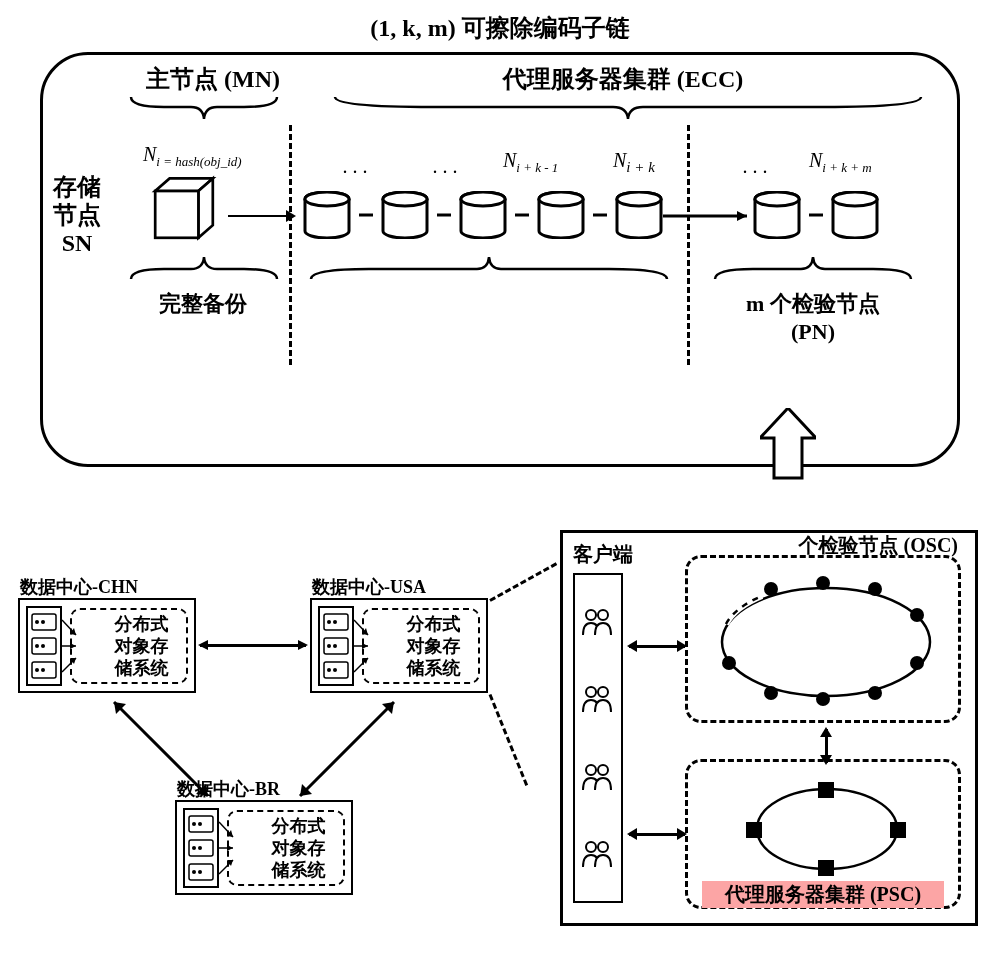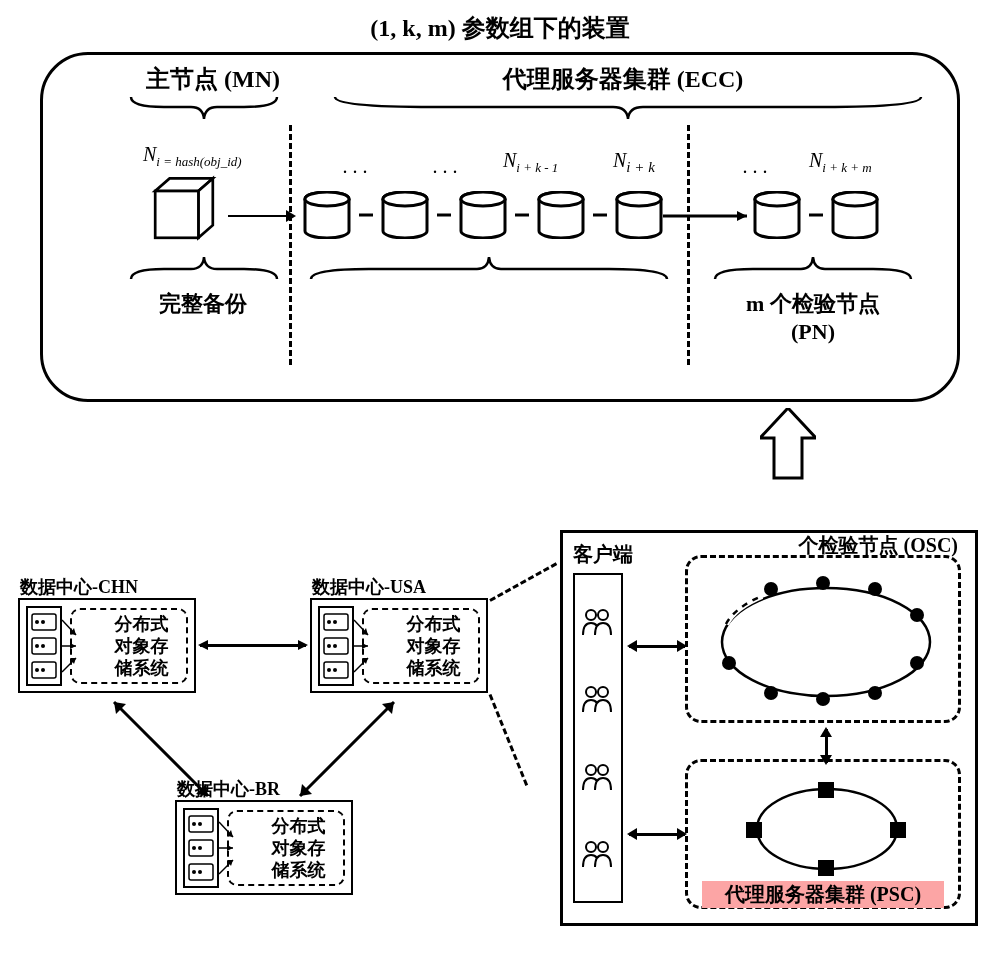--- a/index.html
+++ b/index.html
@@ -17,21 +17,21 @@
     left: 0; right: 0;
     text-align: center;
     font-weight: bold;
     font-size: 24px;
   }
   .top-box {
     position: absolute;
     top: 52px;
     left: 40px;
     width: 920px;
-    height: 350px;
+    height: 415px;
     border: 3px solid #000;
     border-radius: 48px;
     padding: 24px 30px;
   }
   
   .sn-vert {
     position: absolute;
     top: 172px; left: 50px;
     font-weight: bold; font-size: 24px;
     line-height: 28px;
@@ -146,21 +146,21 @@
   .dbl-arrow-h::before,.dbl-arrow-h::after{content:"";position:absolute;top:-5px;border-top:6px solid transparent;border-bottom:6px solid transparent;}
   .dbl-arrow-h::before{left:-2px;border-right:10px solid #000;}
   .dbl-arrow-h::after{right:-2px;border-left:10px solid #000;}
 
   .zoom-line{position:absolute;border-top:3px dashed #000;transform-origin:left center;}
 </style>
 </head>
 <body>
 
 <div class="title">
-  <span>(1, k, m) 参数组下的装置</span>
+  <span>(1, k, m) 可擦除编码子链</span>
 </div>
 
 <div class="top-box">
 
   <div class="top-label" style="top:8px; left:60px; width:220px"><span>主节点 (MN)</span></div>
   <svg style="position:absolute;top:40px;left:86px;width:150px;height:26px">
       <path d="M2 2 Q2 12 35 12 L62 12 Q74 12 75 24 Q76 12 88 12 L115 12 Q148 12 148 2" fill="none" stroke="#000" stroke-width="2.5"></path>
     </svg>
 
   <div class="top-label" style="top:8px; left:320px; width:520px"><span>代理服务器集群 (ECC)</span></div>
@@ -171,20 +171,25 @@
   <div class="node-label-row" style="left:100px; top:88px;">
     <span style="font-style:italic">N</span><sub style="font-size:13px">i = hash(obj_id)</sub>
   </div>
   <div class="node-label-row" style="left:300px; top:100px;"><span>. . .</span></div>
   <div class="node-label-row" style="left:390px; top:100px;"><span>. . .</span></div>
   <div class="node-label-row" style="left:460px; top:94px;text-align:right;"><span>N</span><sub style="font-size:13px">i + k - 1</sub></div>
   <div class="node-label-row" style="left:570px; top:94px;"><span>N</span><sub style="font-size:15px">i + k</sub></div>
   <div class="node-label-row" style="left:700px; top:100px;"><span>. . .</span></div>
   <div class="node-label-row" style="left:766px; top:94px;"><span>N</span><sub style="font-size:13px">i + k + m</sub></div>
 
+  <div class="sn-vert" style="top:118px; left:10px;">
+    <div>存储</div>
+    <div>节点</div>
+    <div>SN</div>
+  </div>
 
   <svg class="cube" style="top:118px;left:105px" viewBox="0 0 80 80">
     <polygon points="8,20 56,20 72,6 24,6" fill="#fff" stroke="#000" stroke-width="3"></polygon>
     <polygon points="56,20 72,6 72,58 56,72" fill="#fff" stroke="#000" stroke-width="3"></polygon>
     <rect x="8" y="20" width="48" height="52" fill="#fff" stroke="#000" stroke-width="3"></rect>
   </svg>
 
   <div class="arrow-right" style="top:160px;left:185px;width:66px"></div>
 
   <div class="cylrow" style="left:258px; top:136px;">

